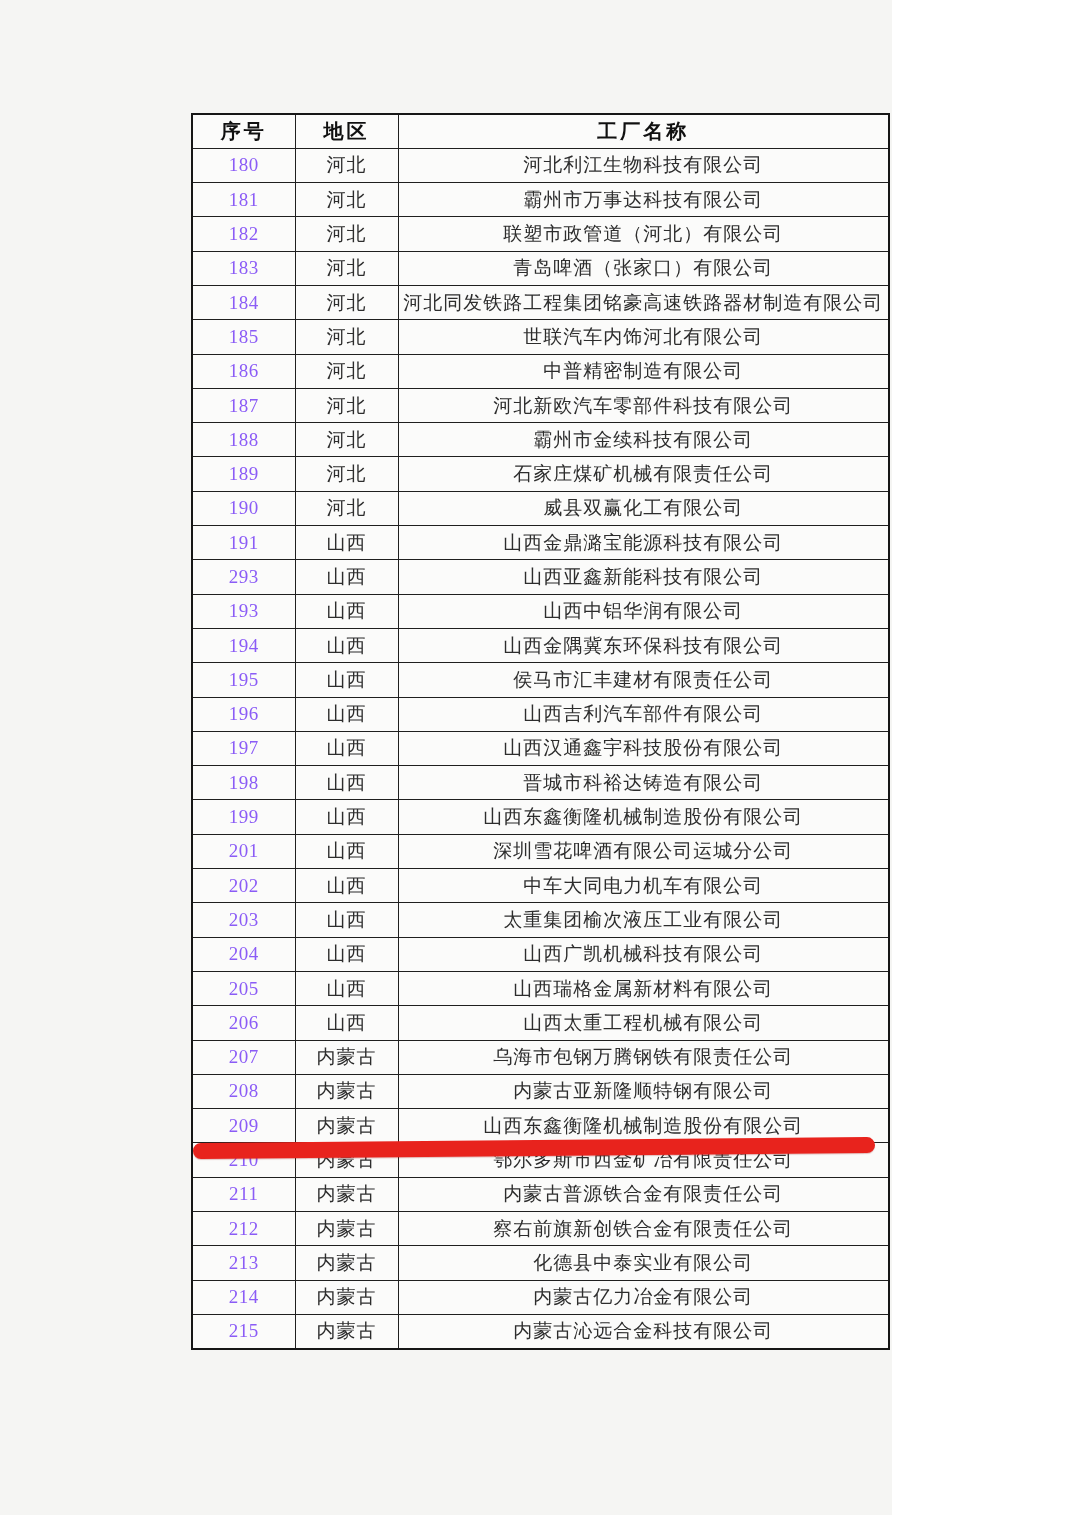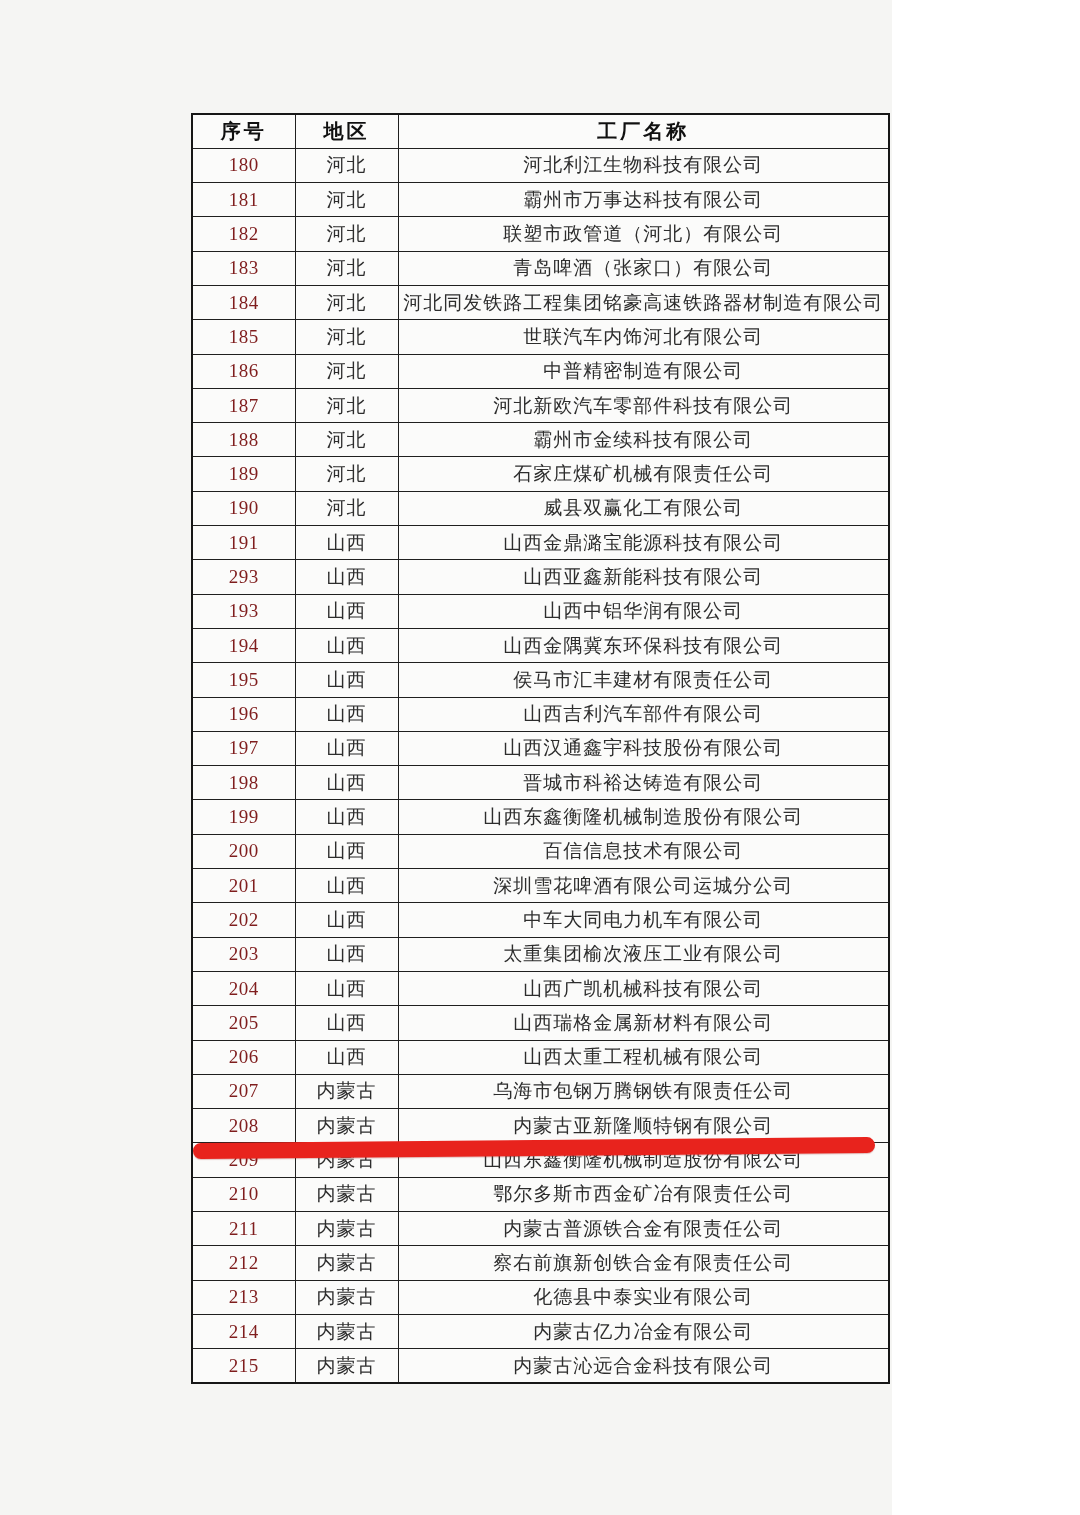--- a/index.html
+++ b/index.html
@@ -38,21 +38,21 @@
     letter-spacing: 3px;
   }
   table.roster td {
     font-size: 19px;
     color: #2d2d2d;
     letter-spacing: 1px;
   }
   table.roster td.no-cell {
     letter-spacing: 0.5px;
     font-size: 19px;
-    color: #7f1d1d;
+    color: #8b5cf6;
   }
   .marker-line {
     position: absolute;
     left: 193px;
     top: 1143px;
     width: 682px;
     height: 16px;
     border-radius: 9px;
     transform: rotate(-0.5deg);
     transform-origin: left center;
@@ -173,25 +173,20 @@
           <td class="no-cell">198</td>
           <td>山西</td>
           <td>晋城市科裕达铸造有限公司</td>
         </tr>
         <tr>
           <td class="no-cell">199</td>
           <td>山西</td>
           <td>山西东鑫衡隆机械制造股份有限公司</td>
         </tr>
         <tr>
-          <td class="no-cell">200</td>
-          <td>山西</td>
-          <td>百信信息技术有限公司</td>
-        </tr>
-        <tr>
           <td class="no-cell">201</td>
           <td>山西</td>
           <td>深圳雪花啤酒有限公司运城分公司</td>
         </tr>
         <tr>
           <td class="no-cell">202</td>
           <td>山西</td>
           <td>中车大同电力机车有限公司</td>
         </tr>
         <tr>

